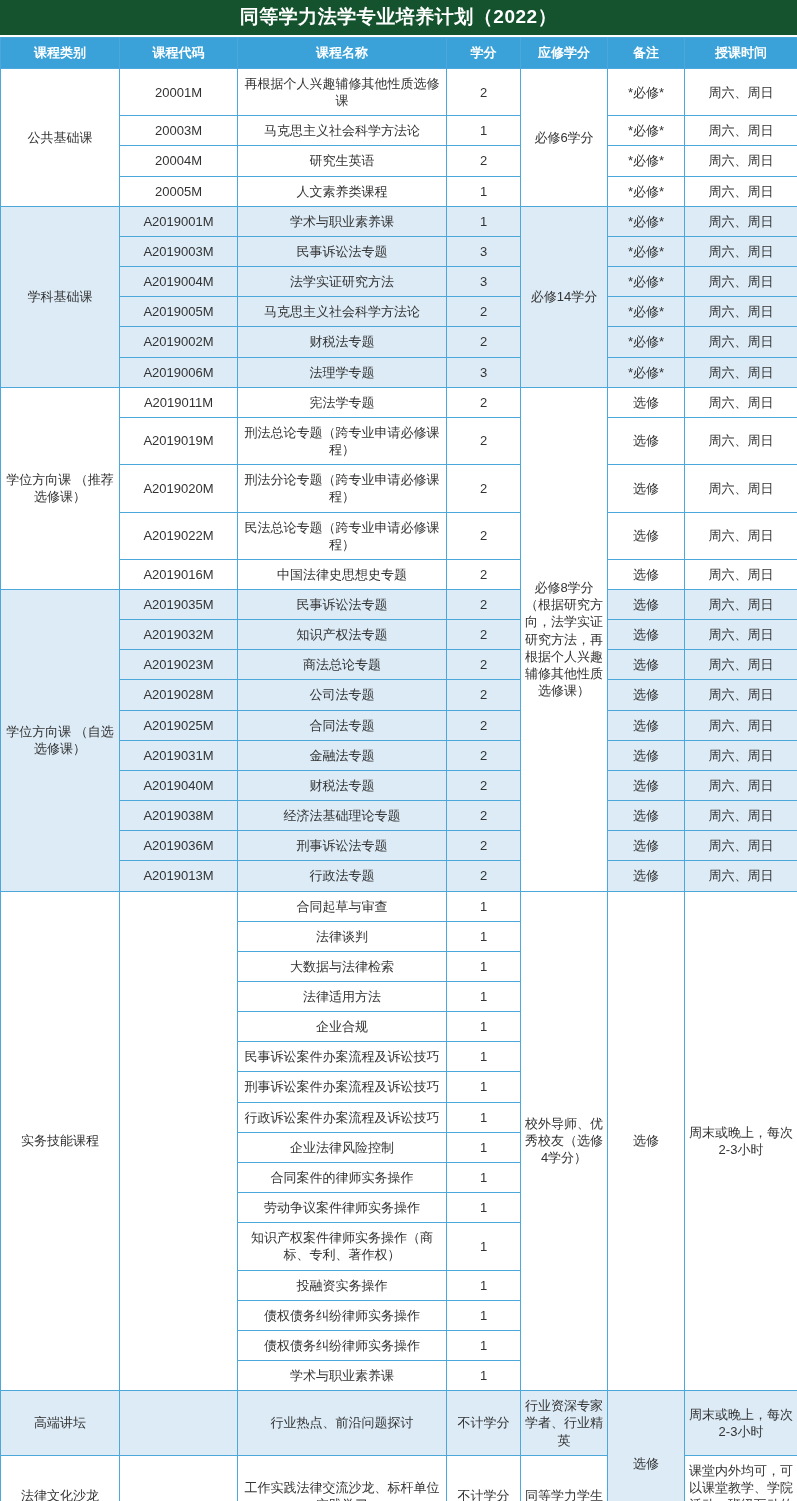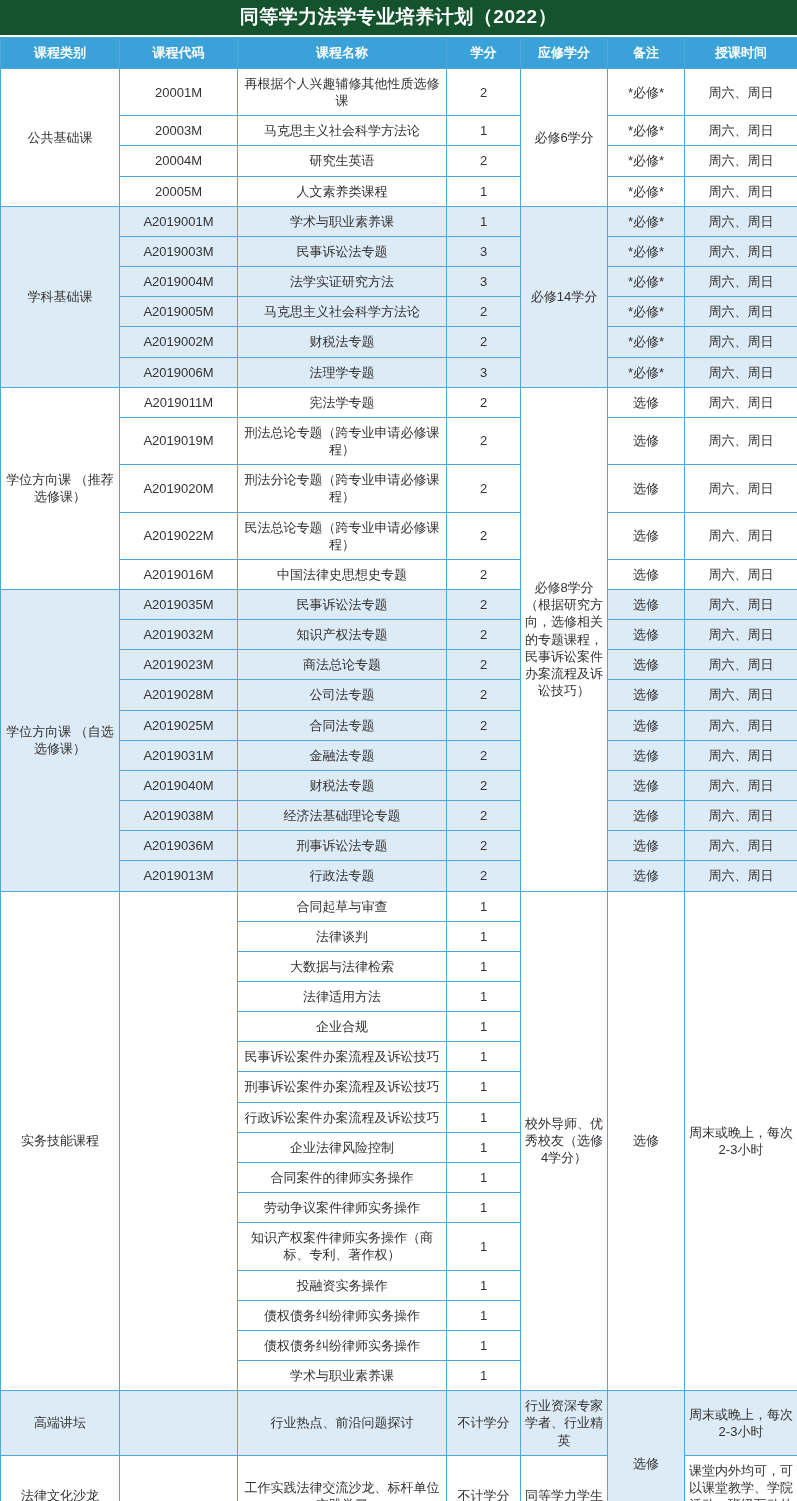--- a/index.html
+++ b/index.html
@@ -141,21 +141,21 @@
           <td>法理学专题</td>
           <td>3</td>
           <td>*必修*</td>
           <td>周六、周日</td>
         </tr>
         <tr>
           <td rowspan="5">学位方向课 （推荐选修课）</td>
           <td>A2019011M</td>
           <td>宪法学专题</td>
           <td>2</td>
-          <td rowspan="15">必修8学分（根据研究方向，选修相关的专题课程，民事诉讼案件办案流程及诉讼技巧）</td>
+          <td rowspan="15">必修8学分（根据研究方向，法学实证研究方法，再根据个人兴趣辅修其他性质选修课）</td>
           <td>选修</td>
           <td>周六、周日</td>
         </tr>
         <tr>
           <td>A2019019M</td>
           <td>刑法总论专题（跨专业申请必修课程）</td>
           <td>2</td>
           <td>选修</td>
           <td>周六、周日</td>
         </tr>

